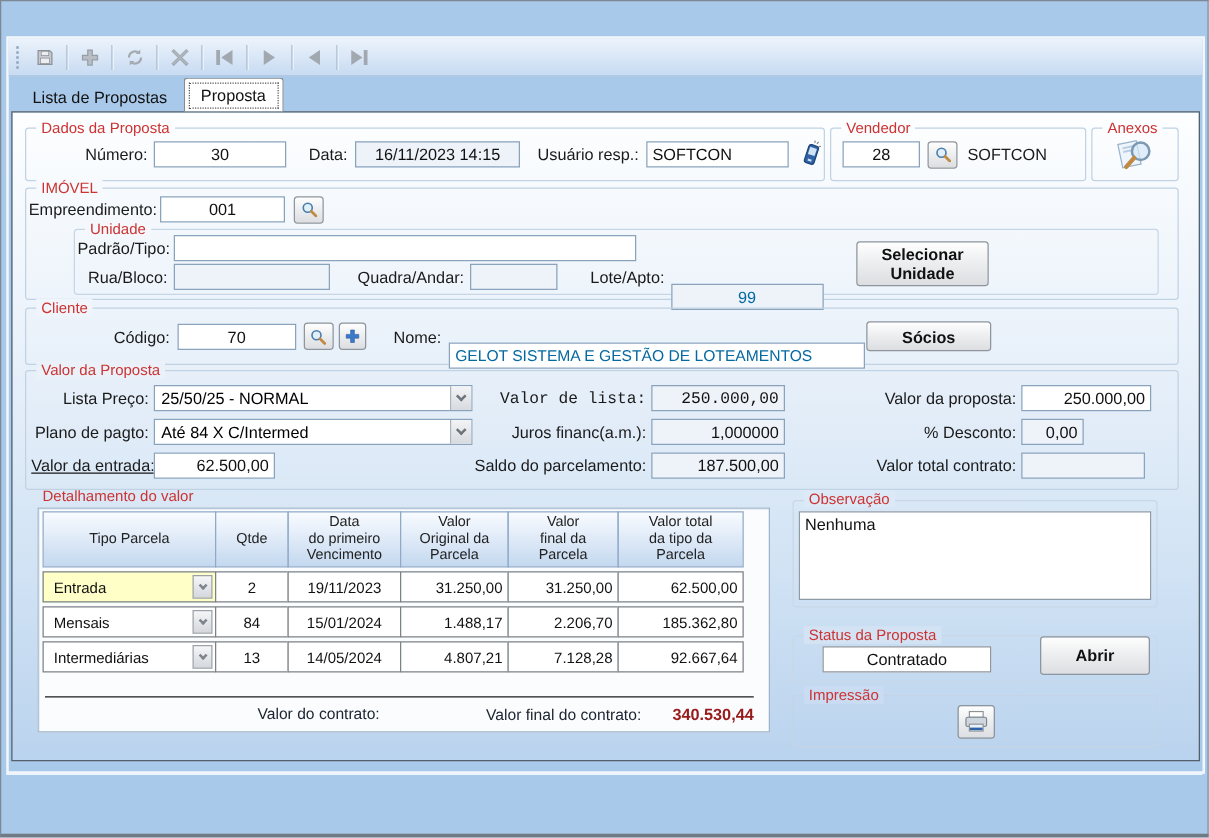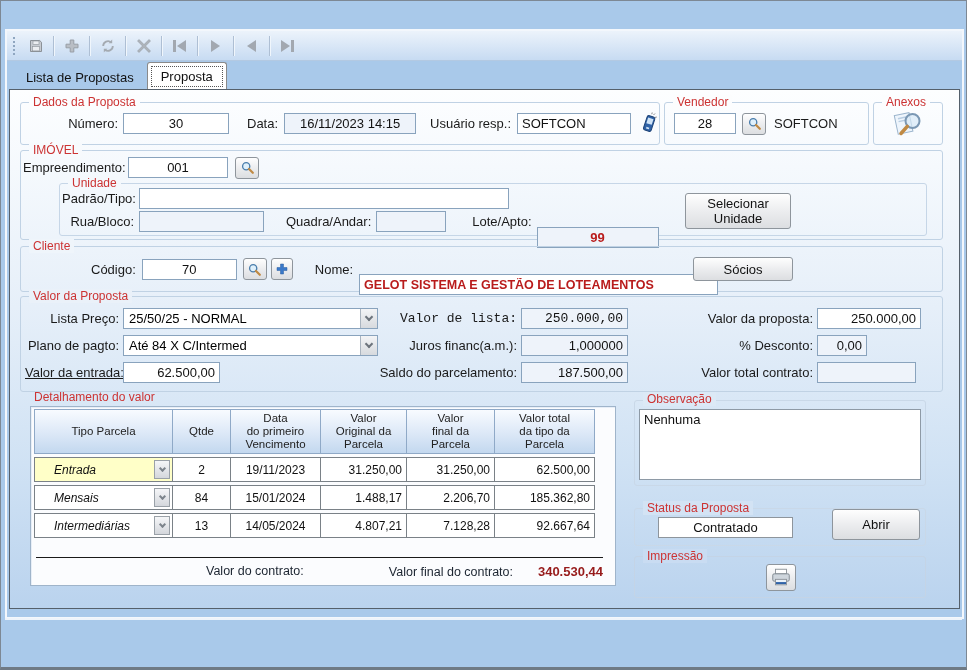--- a/index.html
+++ b/index.html
@@ -38,43 +38,43 @@
   .grp{position:absolute;border:1px solid #c0d2e4;border-radius:3px;}
   .gt{position:absolute;top:-8px;left:8px;padding:0 4px;font-size:12px;color:#cc3333;line-height:14px;}
   .rlbl{font-size:12px;color:#cc3333;position:absolute;}
 
   
   .lab{font-size:13px;color:#1a1a1a;white-space:nowrap;}
   .in{height:21px;border:1px solid #89a3bd;background:#fff;font-family:inherit;font-size:13px;color:#111;padding:0 4px;}
   .ro{background:#eef3fa;}
   .ctr{text-align:center;}
   .num{text-align:right;}
-  .redval{color:#b91c1c;font-weight:bold;margin-top:31px;}
+  .redval{color:#0369a1;font-weight:normal;margin-top:31px;}
   .fld{position:absolute;height:21px;display:flex;align-items:center;}
   .flexrow{display:flex;align-items:center;height:100%;}
 
   .btn{display:flex;align-items:center;justify-content:center;border:1px solid #8e959c;border-radius:3px;
-    background:linear-gradient(#fefefe,#ecedef 50%,#dcdee1);font-size:13px;color:#111;font-family:inherit;}
+    background:linear-gradient(#fefefe,#ecedef 50%,#dcdee1);font-size:13px;color:#111;font-family:inherit;font-weight:bold;}
   .lkbtn{width:24px;height:22px;}
   .smbtn{width:22px;height:22px;}
 
   .combo{display:flex;align-items:center;border:1px solid #89a3bd;background:#fff;height:21px;}
   .combo .ctext{flex:1;padding:0 5px;font-size:13px;white-space:nowrap;overflow:hidden;}
   .carrow{width:17px;align-self:stretch;background:linear-gradient(#f3f4f6,#d7dade);border-left:1px solid #aab4bf;display:flex;align-items:center;justify-content:center;}
   .chev{width:6px;height:6px;border-right:2px solid #6d747c;border-bottom:2px solid #6d747c;transform:rotate(45deg);margin-top:-3px;}
 
   
   .det-panel{position:absolute;left:20px;top:316px;width:586px;height:180px;background:#fbfcfe;border:1px solid #9fb4ca;box-shadow:inset 1px 1px 0 #e7eef7;}
   .tgrid{display:grid;grid-template-columns:138px 58px 90px 86px 88px 100px;}
   .thead{position:absolute;left:3px;top:2px;}
   .th{border:1px solid #8fa9c7;margin-right:-1px;height:45px;display:flex;align-items:center;justify-content:center;text-align:center;
      font-size:11.5px;line-height:13px;color:#222;white-space:pre-line;background:linear-gradient(#f8fbff,#dce8f7 55%,#c3d8ef);}
   .trow{position:absolute;left:3px;}
   .td{border:1px solid #7a8187;margin-right:-1px;height:25px;background:#fff;font-size:12px;color:#111;display:flex;align-items:center;}
-  .td.c-tipo{padding-left:19px;padding-right:2px;font-style:italic;}
+  .td.c-tipo{padding-left:8px;padding-right:2px;}
   .td.yellow{background:#ffffc8;}
   .td.mid{justify-content:center;}
   .td.money{justify-content:flex-end;padding-right:4px;}
   .cdrop{width:16px;height:19px;margin-left:auto;border:1px solid #9aa1a8;background:linear-gradient(#f5f6f8,#d4d7dc);display:flex;align-items:center;justify-content:center;}
   .cdrop .chev{width:5px;height:5px;border-color:#7d848c;margin-top:-2px;}
   .fline{position:absolute;left:5px;right:12px;bottom:27px;border-top:1px solid #1a1a1a;}
   .ffoot{position:absolute;left:0;right:0;bottom:5px;height:16px;font-size:12.5px;color:#1b2430;}
   .ffoot .l1{position:absolute;left:175px;}
   .ffoot .r{position:absolute;right:12px;display:flex;gap:10px;align-items:baseline;}
   .finalval{color:#971b1b;font-weight:bold;font-size:13px;min-width:80px;text-align:right;}
@@ -275,21 +275,21 @@
             </span>
           </button>
           <button class="btn smbtn" style="margin-left:4px;">
             <span style="display:flex;">
               <svg width="12" height="12" viewBox="0 0 12 12">
                   <path d="M4.5 1h3v3.5H11v3H7.5V11h-3V7.5H1v-3h3.5z" fill="#3b79c9" stroke="#2b5f9e" stroke-width=".5"></path>
                 </svg>
             </span>
           </button>
           <span class="lab" style="margin-left:22px;">Nome:</span>
-          <input class="in redval" style="width: 359px; margin-left: 6px; font-size: 12.5px;" value="GELOT SISTEMA E GESTÃO DE LOTEAMENTOS">
+          <input class="in redval" style="width: 333px; margin-left: 6px; font-size: 12.5px;" value="GELOT SISTEMA E GESTÃO DE LOTEAMENTOS">
         </div>
         <button class="btn" style="position:absolute;left:672px;top:10px;width:100px;height:24px;">Sócios</button>
       </div>
 
       <div class="grp" style="left:10px;top:206px;width:923px;height:96px;">
         <span class="gt" style="background:#eaf1f9;">Valor da Proposta</span>
 
         <div class="fld" style="left:4px;top:11px;">
           <span class="lab" style="width:94px;text-align:right;">Lista Preço:</span>
           <div class="combo" style="width:255px;margin-left:4px;">

